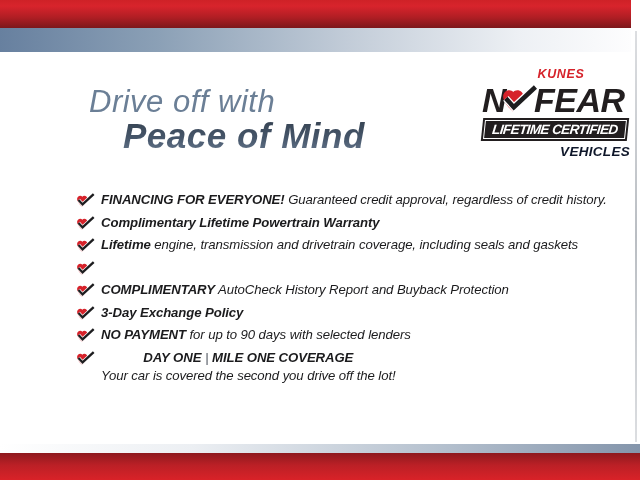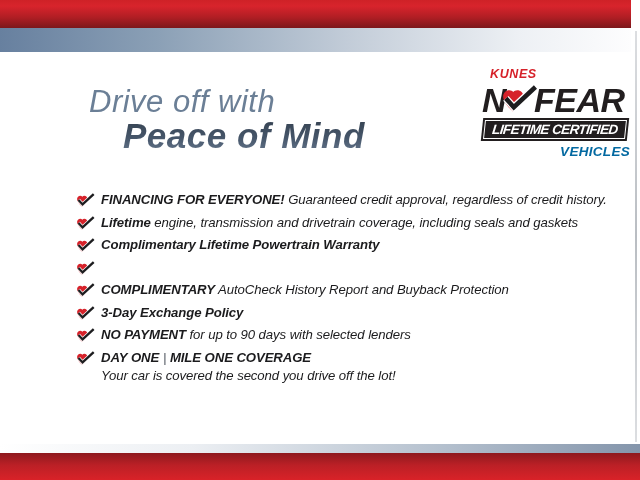--- a/index.html
+++ b/index.html
@@ -20,34 +20,34 @@
   .headline-2 { position:absolute; left:123px; top:116px; font-style:italic; font-weight:700;
     font-size:35px; letter-spacing:0.5px; color:#425062; white-space:nowrap; }
   @supports (-webkit-background-clip: text) {
     .headline-2 { background:linear-gradient(180deg,#333f4d 0%,#46566a 55%,#6b7c92 100%);
       -webkit-background-clip:text; background-clip:text; color:transparent; }
   }
 
   
   .logo { position:absolute; left:482px; top:67px; width:150px; }
   .logo-kunes { color:#d6222a; font-weight:700; font-style:italic; font-size:12.5px;
-    letter-spacing:0.6px; margin-left:8px; }
+    letter-spacing:0.6px; margin-left:8px;text-align:center; }
   .logo-nofear { display:flex; align-items:center; height:35px; margin-top:1px;
     font-weight:700; font-style:italic; font-size:34px; letter-spacing:-0.5px; color:#221e1f; line-height:1; }
   .logo-heart { width:37px; height:31px; margin:0 -4px 3px -5px; }
   .logo-banner { margin-top:1px; background:#221e1f; transform:skewX(-6deg); padding:2px;
     width:146px; box-sizing:border-box; }
   .logo-banner-inner { border:1.6px solid #ffffff; text-align:center; color:#ffffff;
     font-weight:700; font-style:italic; font-size:13.5px; letter-spacing:-0.6px;
     padding:1px 1px; white-space:nowrap; }
-  .logo-vehicles { text-align:right; color:#0369a1; font-weight:700; font-style:italic;
+  .logo-vehicles { text-align:right; color:#0f172a; font-weight:700; font-style:italic;
     font-size:13.5px; margin-top:3px; letter-spacing:0.3px; margin-right:2px; }
 
   
-  #benefits { position:absolute; left:76px; top:192px; width:556px; font-style:italic; color:#1b1b1d; }
+  #benefits { position:absolute; left:76px; top:192px; width:556px; font-style:italic; color:#1b1b1d;text-align:center; }
   .benefit { display:flex; align-items:flex-start; margin-bottom:6.5px; }
   .benefit .check-heart { width:19px; height:16px; flex:0 0 auto; margin-right:6px; margin-top:0; }
   .benefit-text { font-size:13.2px; line-height:15px; letter-spacing:-0.1px; white-space:nowrap; }
   .b { font-weight:700; }
   .sep { color:#8f9399; font-weight:700; }
   .subline { font-weight:400; margin-top:3px; }
 
   
   .bottom-gray-bar { position:absolute; top:444px; left:0; width:640px; height:9px;
     background:linear-gradient(90deg,#ffffff 0%,#eceff3 30%,#b3bfcd 70%,#8495ab 100%); }
@@ -91,29 +91,29 @@
     <path fill="none" stroke="#1d1d1f" stroke-width="3.2" d="M3.4 10.4 L9 16.6 L24.2 2.4"></path>
   </svg>
         <div class="benefit-text"><span class="b">FINANCING FOR EVERYONE!</span><span> Guaranteed credit approval, regardless of credit history.</span></div>
       </div>
       <div class="benefit">
         <svg class="check-heart" viewBox="0 0 26 21" aria-hidden="true">
     <path fill="#d6222a" d="M8.6 19.6 C8.6 19.6 1.5 14.1 1.5 9.1 C1.5 6.6 3.5 4.7 5.9 4.7 C7 4.7 8 5.2 8.6 6 C9.2 5.2 10.3 4.7 11.4 4.7 C13.8 4.7 15.8 6.6 15.8 9.1 C15.8 14.1 8.6 19.6 8.6 19.6 Z"></path>
     <path fill="none" stroke="#ffffff" stroke-width="5" d="M3.4 10.4 L9 16.6 L24.2 2.4"></path>
     <path fill="none" stroke="#1d1d1f" stroke-width="3.2" d="M3.4 10.4 L9 16.6 L24.2 2.4"></path>
   </svg>
-        <div class="benefit-text"><span class="b">Lifetime</span><span> engine, transmission and drivetrain coverage, including seals and gaskets</span></div>
+        <div class="benefit-text"><span class="b">Complimentary Lifetime Powertrain Warranty</span></div>
       </div>
       <div class="benefit">
         <svg class="check-heart" viewBox="0 0 26 21" aria-hidden="true">
     <path fill="#d6222a" d="M8.6 19.6 C8.6 19.6 1.5 14.1 1.5 9.1 C1.5 6.6 3.5 4.7 5.9 4.7 C7 4.7 8 5.2 8.6 6 C9.2 5.2 10.3 4.7 11.4 4.7 C13.8 4.7 15.8 6.6 15.8 9.1 C15.8 14.1 8.6 19.6 8.6 19.6 Z"></path>
     <path fill="none" stroke="#ffffff" stroke-width="5" d="M3.4 10.4 L9 16.6 L24.2 2.4"></path>
     <path fill="none" stroke="#1d1d1f" stroke-width="3.2" d="M3.4 10.4 L9 16.6 L24.2 2.4"></path>
   </svg>
-        <div class="benefit-text"><span class="b">Complimentary Lifetime Powertrain Warranty</span></div>
+        <div class="benefit-text"><span class="b">Lifetime</span><span> engine, transmission and drivetrain coverage, including seals and gaskets</span></div>
       </div>
       <div class="benefit">
         <svg class="check-heart" viewBox="0 0 26 21" aria-hidden="true">
     <path fill="#d6222a" d="M8.6 19.6 C8.6 19.6 1.5 14.1 1.5 9.1 C1.5 6.6 3.5 4.7 5.9 4.7 C7 4.7 8 5.2 8.6 6 C9.2 5.2 10.3 4.7 11.4 4.7 C13.8 4.7 15.8 6.6 15.8 9.1 C15.8 14.1 8.6 19.6 8.6 19.6 Z"></path>
     <path fill="none" stroke="#ffffff" stroke-width="5" d="M3.4 10.4 L9 16.6 L24.2 2.4"></path>
     <path fill="none" stroke="#1d1d1f" stroke-width="3.2" d="M3.4 10.4 L9 16.6 L24.2 2.4"></path>
   </svg>
       </div>
       <div class="benefit">
         <svg class="check-heart" viewBox="0 0 26 21" aria-hidden="true">

